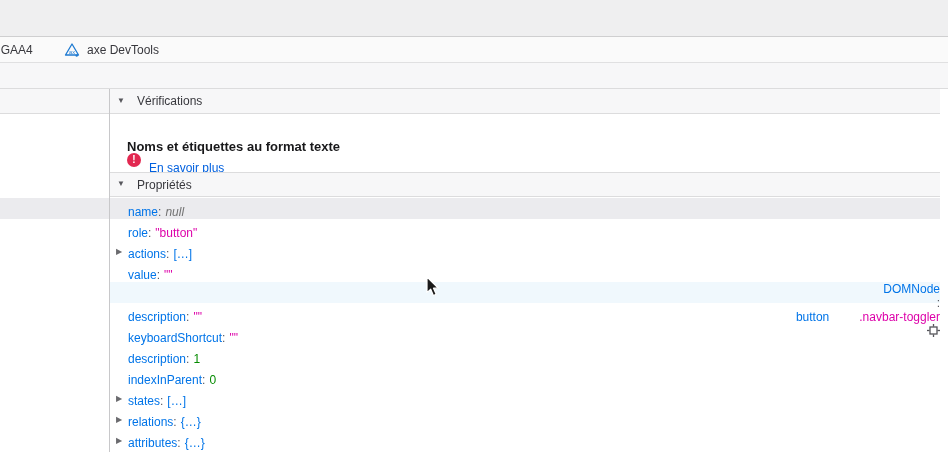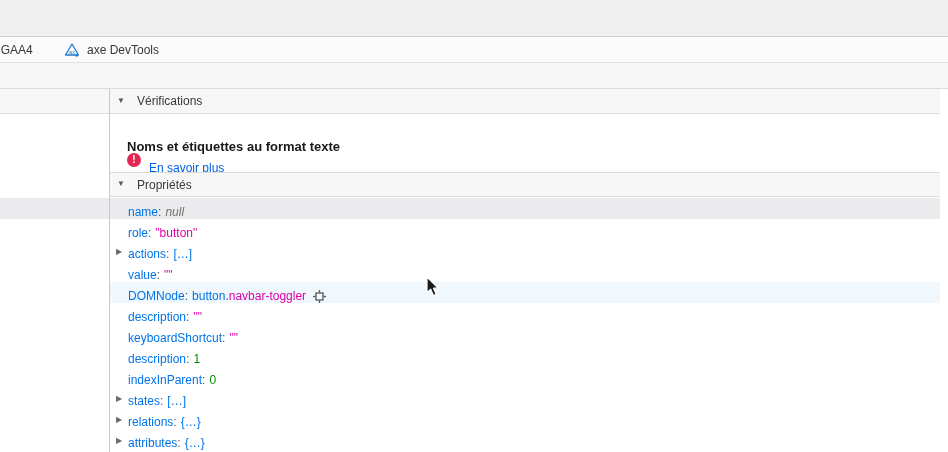--- a/index.html
+++ b/index.html
@@ -37,31 +37,31 @@
   .rule-title{position:absolute;top:50px;left:17px;font-size:13px;font-weight:bold;color:#18181a;}
   .error-row{position:absolute;top:56px;left:17px;display:flex;align-items:center;gap:8px;
     color:#585961;}
   .error-icon{width:14px;height:14px;border-radius:50%;background:var(--error-red,#e22850);
     color:#fff;font-weight:bold;font-size:10px;line-height:14px;text-align:center;flex:none;}
   .learn-more{color:var(--link-blue,#0060df);text-decoration:underline;cursor:pointer;margin-top:16px;}
   .props-list{position:absolute;top:109px;left:0;right:0;}
   .prop-row{height:21px;display:flex;align-items:flex-end;padding-left:18px;position:relative;
     white-space:nowrap;}
   .prop-row.selected{background:var(--accent-selected,#ebebee);}
-  .prop-row.hovered{background:var(--accent-hover,#f0f8fd);}
+  .prop-row.hovered{background:var(--accent-hover,#f0f8fd);flex-direction:column;}
   .twisty{position:absolute;left:6px;top:50%;transform:translateY(-50%);font-size:8px;
     color:#6a6a6e;cursor:pointer;}
   .pname{color:var(--label-blue,#0074e8);}
   .colon{color:#585961;}
   .v-null{color:var(--null-gray,#737373);margin-left:4px;font-style:italic;}
   .v-string{color:var(--string-magenta,#dd00a9);margin-left:4px;}
   .v-number{color:var(--number-green,#058b00);margin-left:4px;}
   .v-preview{color:var(--label-blue,#0074e8);margin-left:4px;}
   .v-node{color:var(--label-blue,#0074e8);margin-left:4px;}
-  .v-node-class{color:var(--string-magenta,#dd00a9);}
+  .v-node-class{color:var(--string-magenta,#dd00a9);margin-left:30px;}
   .inspect-btn{margin-left:7px;display:inline-flex;align-items:center;cursor:pointer;}
   .inspect-btn svg{display:block;}
   .mouse-cursor{position:absolute;left:426px;top:276px;z-index:20;pointer-events:none;}
 </style>
 </head>
 <body>
 
 <div class="top-strip"></div>
 
 <div class="tab-bar">

